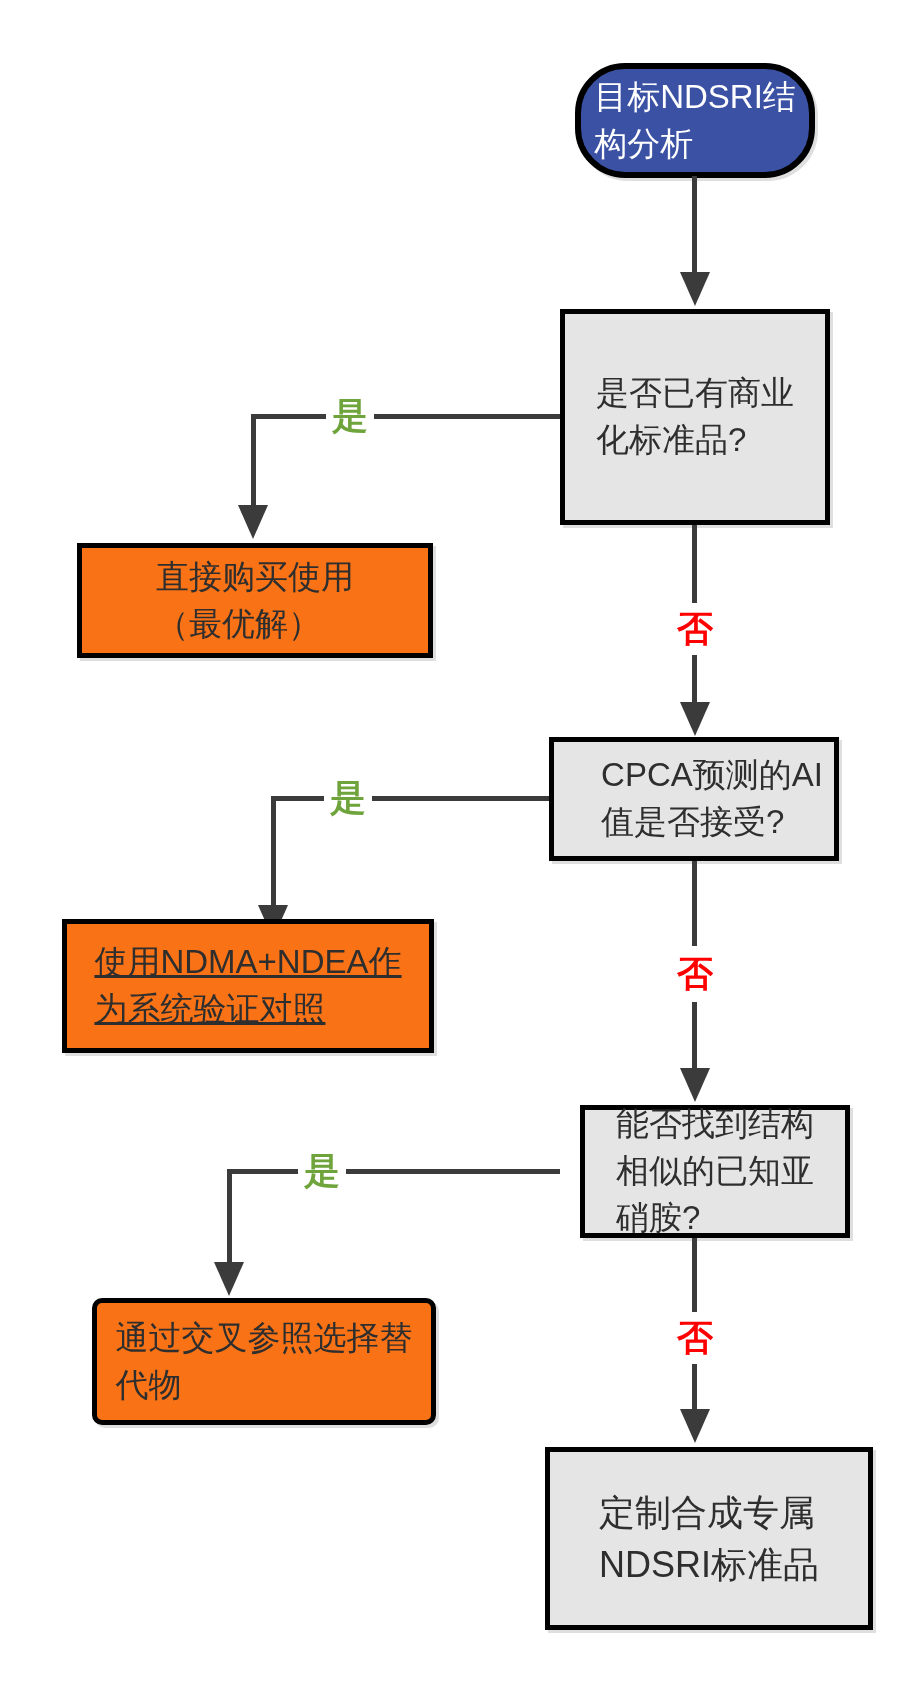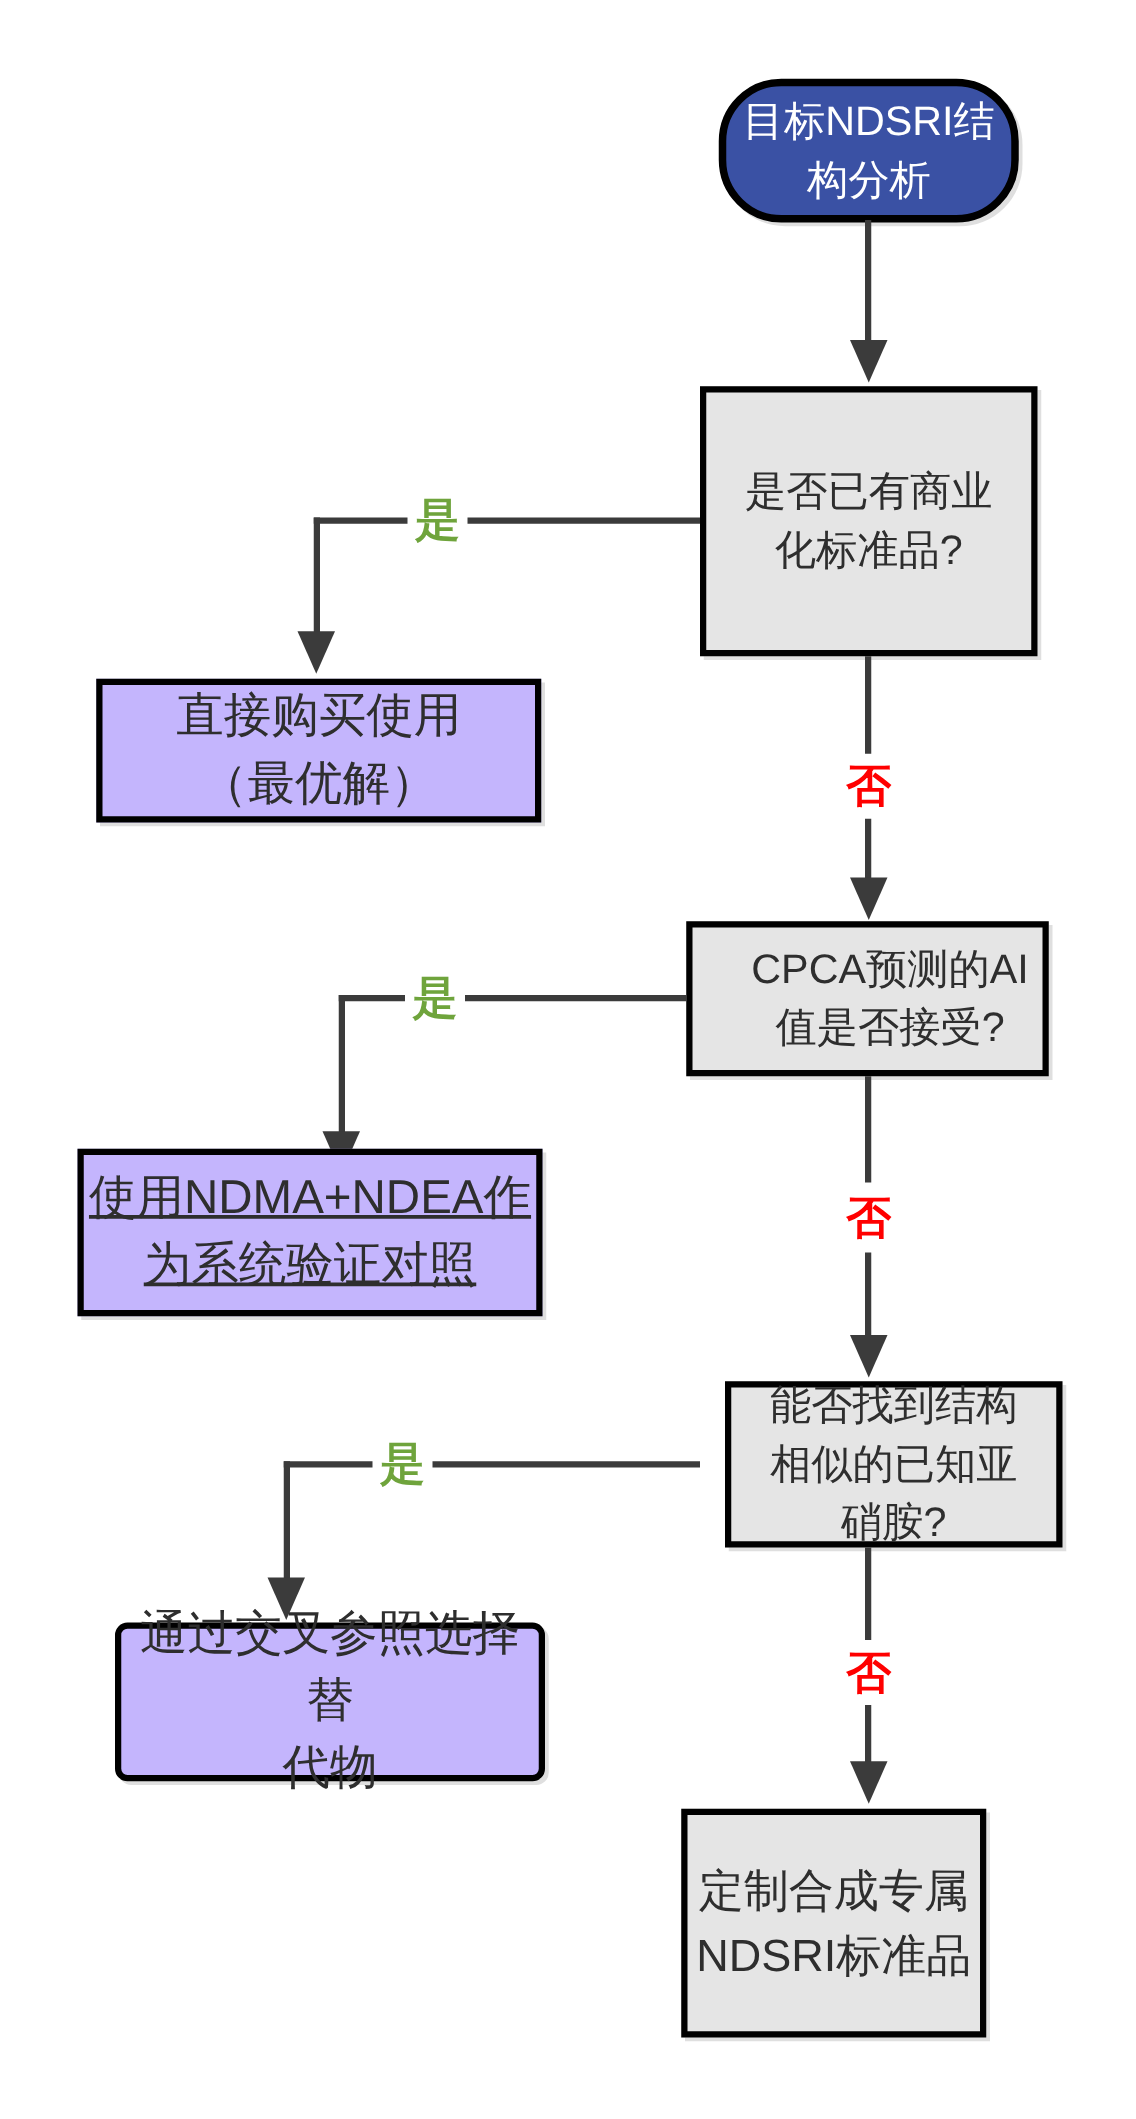--- a/index.html
+++ b/index.html
@@ -13,42 +13,41 @@
     width: 909px;
     height: 1695px;
     background: #ffffff;
     overflow: hidden;
   }
   .node {
     position: absolute;
     display: flex;
     align-items: center;
     justify-content: center;
-    text-align: center;
     white-space: pre-line;
     border: 5px solid #000000;
     color: #2E2E2E;
     box-shadow: 3px 3px 0 rgba(80,80,80,0.18);
     box-sizing: border-box;
     line-height: 1.42;
   }
   .start {
     background: #3A51A4;
     color: #ffffff;
     border-radius: 50px;
     border-width: 6px;
     font-size: 33px;
   }
   .decision {
     background: #e5e5e5;
     font-size: 33px;
   }
   .result {
-    background: #c4b5fd;
-    font-size: 38px;
+    background: #f97316;
+    font-size: 33px;
   }
   .final-box { font-size: 36px; }
   .line {
     position: absolute;
     background: #3B3B3B;
   }
   .arrowhead {
     position: absolute;
     width: 0;
     height: 0;
@@ -121,16 +120,16 @@
   <span class="branch-label yes-label" style="left:322px; top:1171px;">是</span>
 
   <div class="node result" style="left:92px; top:1298px; width:344px; height:127px;border-radius:10px;">通过交叉参照选择替
 代物</div>
 
   <div class="line" style="left:692px; top:1238px; width:5px; height:74px;"></div>
   <span class="branch-label no-label" style="left:695px; top:1338px;">否</span>
   <div class="line" style="left:692px; top:1364px; width:5px; height:46px;"></div>
   <div class="arrowhead" style="left:680px; top:1409px;"></div>
 
-  <div class="node decision final-box" style="left:545px; top:1447px; width:244px; height:183px;">定制合成专属
+  <div class="node decision final-box" style="left:545px; top:1447px; width:328px; height:183px;">定制合成专属
 NDSRI标准品</div>
 
 </div>
 
 </body></html>

